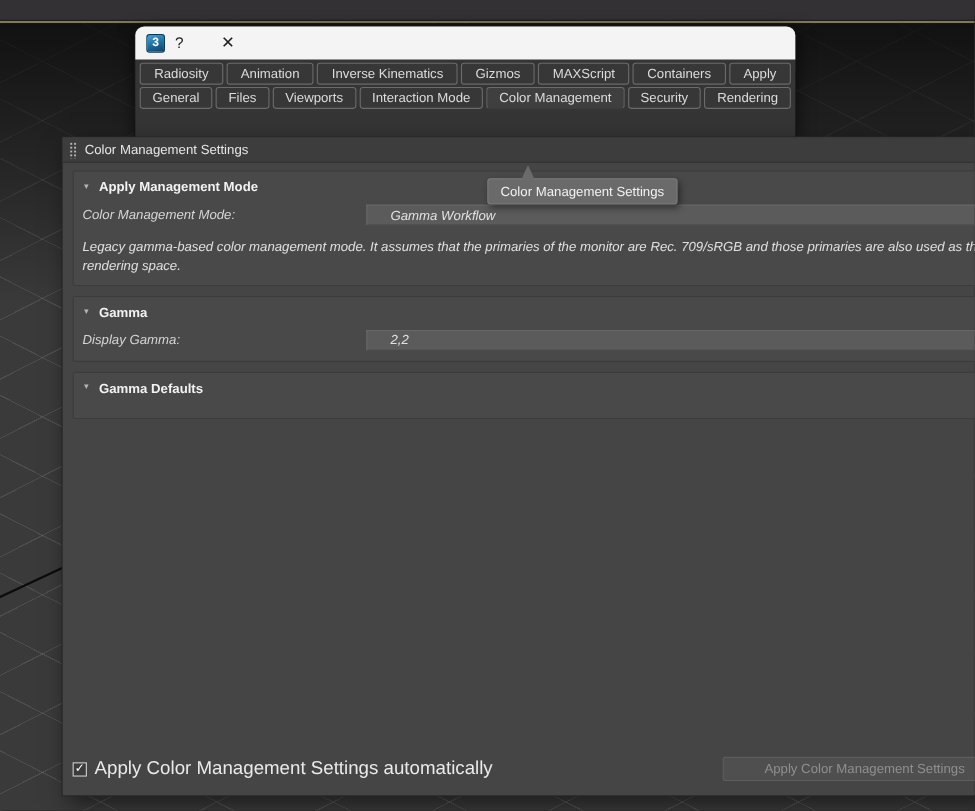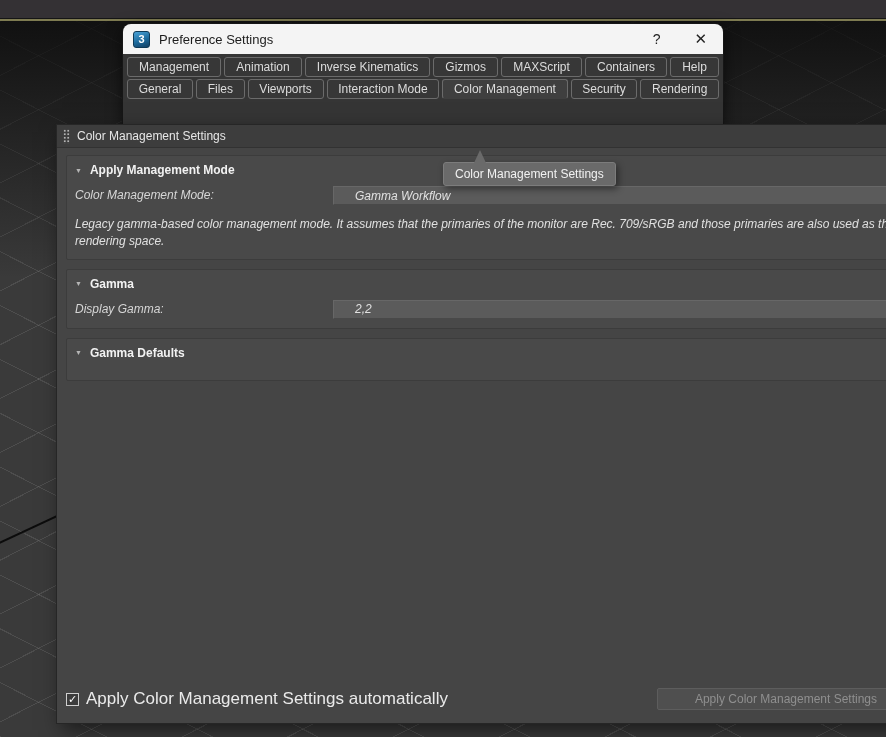--- a/index.html
+++ b/index.html
@@ -155,33 +155,32 @@
 
 <div class="topbar"></div>
 <div class="olive-line"></div>
 <div class="viewport">
   <div class="viewport-black-line"></div>
 </div>
 
 <div class="pref-dialog">
   <div class="titlebar">
     <div class="max-icon">3</div>
-    <div class="title-text">Preference Settings</div>
     <div class="tb-help">?</div>
     <div class="tb-close">✕</div>
   </div>
   <div class="tabs">
     <div class="tabrow">
-      <div class="tab">Management</div>
+      <div class="tab">Radiosity</div>
       <div class="tab">Animation</div>
       <div class="tab">Inverse Kinematics</div>
       <div class="tab">Gizmos</div>
       <div class="tab">MAXScript</div>
       <div class="tab">Containers</div>
-      <div class="tab">Help</div>
+      <div class="tab">Apply</div>
     </div>
     <div class="tabrow">
       <div class="tab">General</div>
       <div class="tab">Files</div>
       <div class="tab">Viewports</div>
       <div class="tab">Interaction Mode</div>
       <div class="tab selected">Color Management</div>
       <div class="tab">Security</div>
       <div class="tab">Rendering</div>
     </div>

